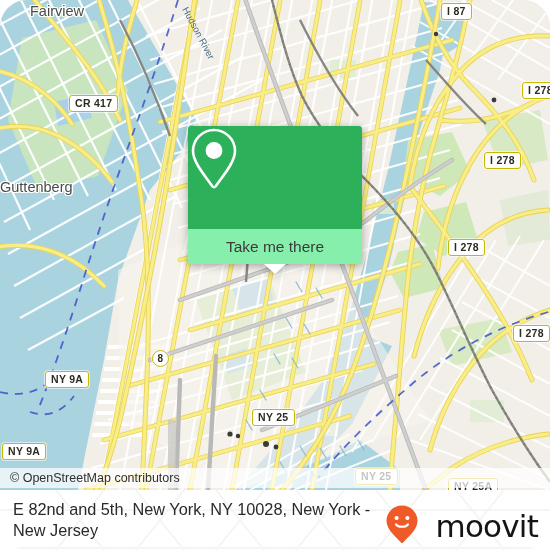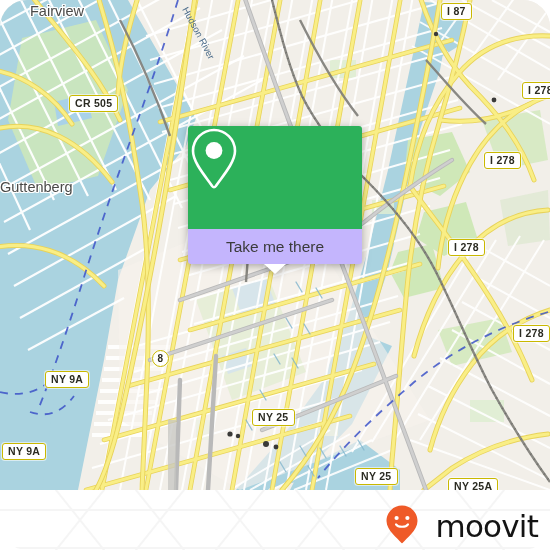--- a/index.html
+++ b/index.html
@@ -70,21 +70,21 @@
     filter: drop-shadow(0 2px 4px rgba(0,0,0,.32));
   }
   #callout-top {
     height: 103px;
     background: #2cb15a;
     border-radius: 3px 3px 0 0;
     display: flex; align-items: center; justify-content: center;
   }
   #callout-bottom {
     height: 35px;
-    background: #c4b5fd;
+    background: #86efac;
     border-radius: 0 0 3px 3px;
     display: flex; align-items: center; justify-content: center;
     position: relative;
   }
   #callout-label {
     color: #3b3b3b;
     font-size: 15.5px;
     font-family: "Liberation Sans", sans-serif;
   }
   #callout-tail {
@@ -468,21 +468,21 @@
     </svg>
 
     <div>
       <div class="place" style="left:30px;  top:3px;">Fairview</div>
       <div class="place" style="left:0px;   top:179px;">Guttenberg</div>
     </div>
 
     <div class="water-label" style="left:190px; top:5px; transform: rotate(62deg); transform-origin: left top;">Hudson River</div>
 
     <div>
-      <div class="shield" style="left:69px;  top:95px;">CR 505</div>
+      <div class="shield" style="left:69px;  top:95px;">CR 417</div>
       <div class="shield" style="left:441px; top:3px;">I 87</div>
       <div class="shield" style="left:522px; top:82px;">I 278</div>
       <div class="shield" style="left:484px; top:152px;">I 278</div>
       <div class="shield" style="left:448px; top:239px;">I 278</div>
       <div class="shield" style="left:513px; top:325px;">I 278</div>
       <div class="shield" style="left:45px;  top:371px;">NY 9A</div>
       <div class="shield" style="left:2px;   top:443px;">NY 9A</div>
       <div class="shield" style="left:252px; top:409px;">NY 25</div>
       <div class="shield" style="left:355px; top:468px;">NY 25</div>
       <div class="shield" style="left:448px; top:478px;">NY 25A</div>
@@ -497,20 +497,21 @@
             <circle cx="26" cy="24.5" r="8.4" fill="#ffffff"></circle>
           </svg>
         </span>
       </div>
       <div id="callout-bottom">
         <span id="callout-label">Take me there</span>
         <span id="callout-tail"></span>
       </div>
     </div>
 
+    <div id="attribution">© OpenStreetMap contributors</div>
   </div>
 
   <div id="footer">
     <svg id="footer-watermark" viewBox="0 0 550 60">
       <g stroke="#555" stroke-width="2" fill="none">
         <path d="M40,-20 L120,80"></path>
           <path d="M120,-20 L200,80"></path>
           <path d="M200,-20 L280,80"></path>
         <path d="M280,-20 L360,80"></path>
           <path d="M360,-20 L440,80"></path>
@@ -519,20 +520,21 @@
           <path d="M200,-20 L120,80"></path>
           <path d="M280,-20 L200,80"></path>
         <path d="M360,-20 L280,80"></path>
           <path d="M440,-20 L360,80"></path>
           <path d="M520,-20 L440,80"></path>
         <path d="M0,20 L550,20"></path>
           <path d="M0,58 L550,58"></path>
       </g>
     </svg>
 
+    <div id="footer-title">E 82nd and 5th, New York, NY 10028, New York - New Jersey</div>
 
     <div id="brand">
       <span>
         <svg width="34" height="40" viewBox="0 0 34 40">
           <path d="M17 1.5 C8.4 1.5 1.5 8.4 1.5 17 C1.5 26.5 13 34.5 16 38.6 C16.5 39.3 17.5 39.3 18 38.6 C21 34.5 32.5 26.5 32.5 17 C32.5 8.4 25.6 1.5 17 1.5 Z" fill="#ef5a28"></path>
           <circle cx="11.6" cy="14" r="2.1" fill="#ffffff"></circle>
           <circle cx="22.4" cy="14" r="2.1" fill="#ffffff"></circle>
           <path d="M11 20.4 C13 23.6 21 23.6 23 20.4" stroke="#ffffff" stroke-width="2.1" fill="none" stroke-linecap="round"></path>
         </svg>
       </span>

